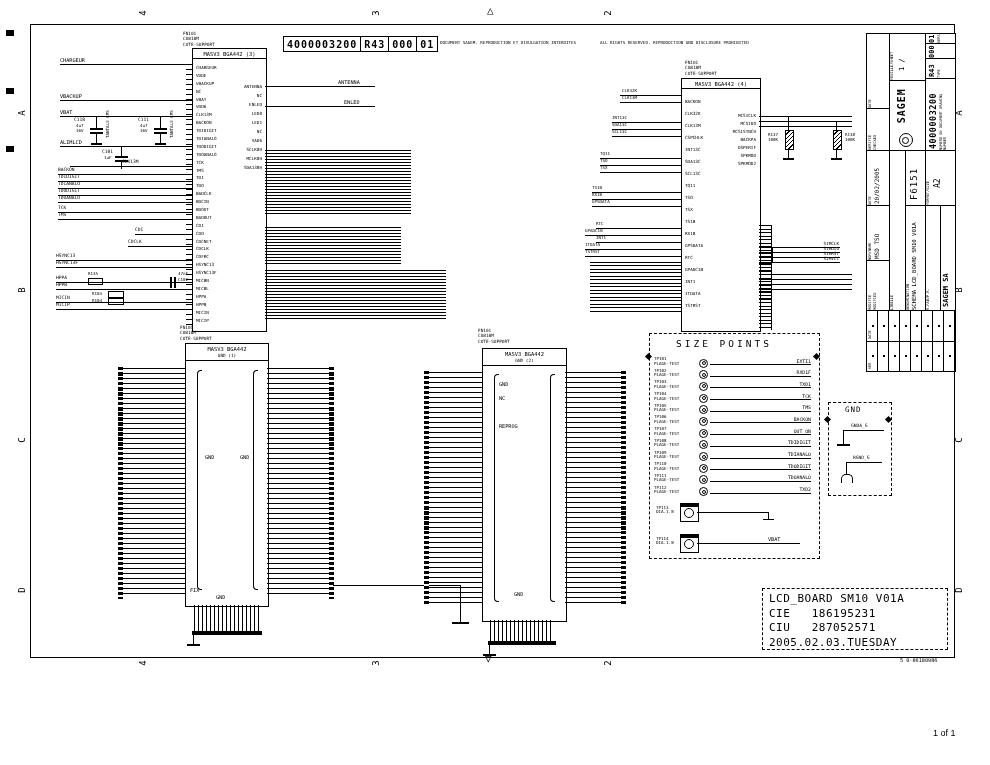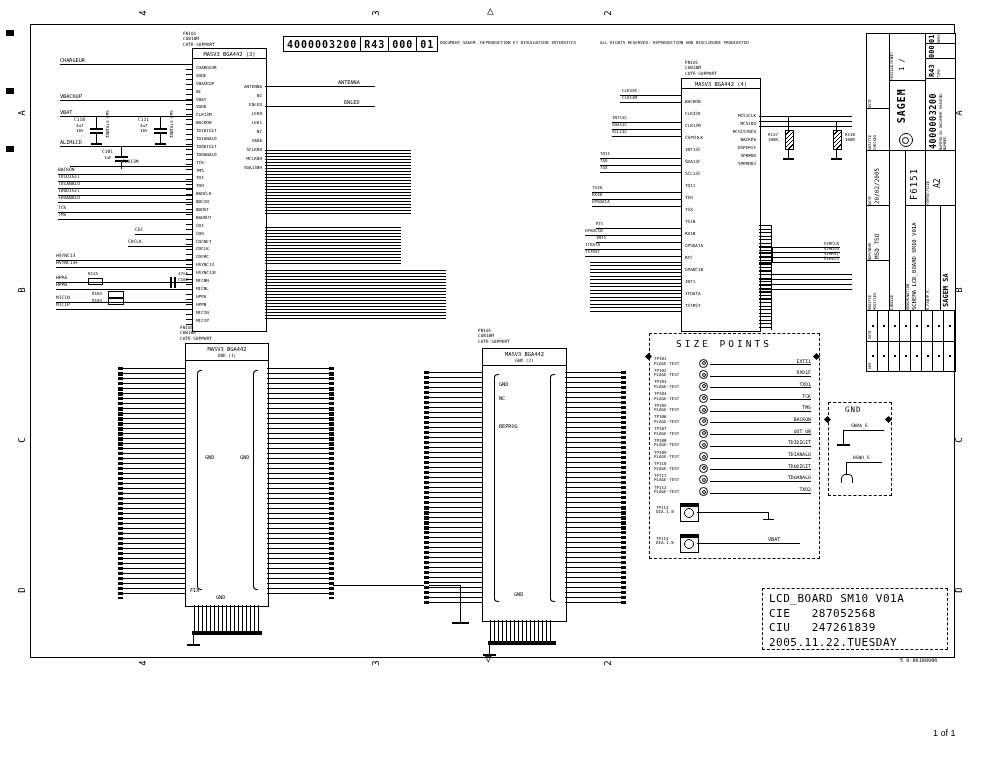--- a/index.html
+++ b/index.html
@@ -543,23 +543,23 @@
 <i class="w" style="left:843px;top:430px;width:41px;height:1px"></i>
 <i class="w" style="left:843px;top:430px;width:1px;height:14px"></i>
 <i class="w" style="left:837px;top:444px;width:13px;height:2px"></i>
 <span class="lbl f45" style="left:853px;top:456px">RGND_G</span>
 <i class="w" style="left:846px;top:462px;width:36px;height:1px"></i>
 <i class="w" style="left:846px;top:462px;width:1px;height:12px"></i>
 <div class="cup" style="left:841px;top:474px"></div>
 
 <div class="info">
   <div>LCD_BOARD SM10 V01A</div>
-  <div>CIE   287052568</div>
-  <div>CIU   247261839</div>
-  <div>2005.11.22.TUESDAY</div>
+  <div>CIE   186195231</div>
+  <div>CIU   287052571</div>
+  <div>2005.02.03.TUESDAY</div>
 </div>
 
 <div class="tb">
   <div class="rev">
     <span class="lbl" style="left:2px;top:2px;font-size:3.6px">VER</span>
     <span class="lbl" style="left:32px;top:2px;font-size:3.6px">DATE</span>
   </div>
   <div class="cell" style="left:60px;top:0;width:50px;height:22px">
     <span class="tlab">MODIFIE</span>
       <span class="tlab">MODIFIED</span>

